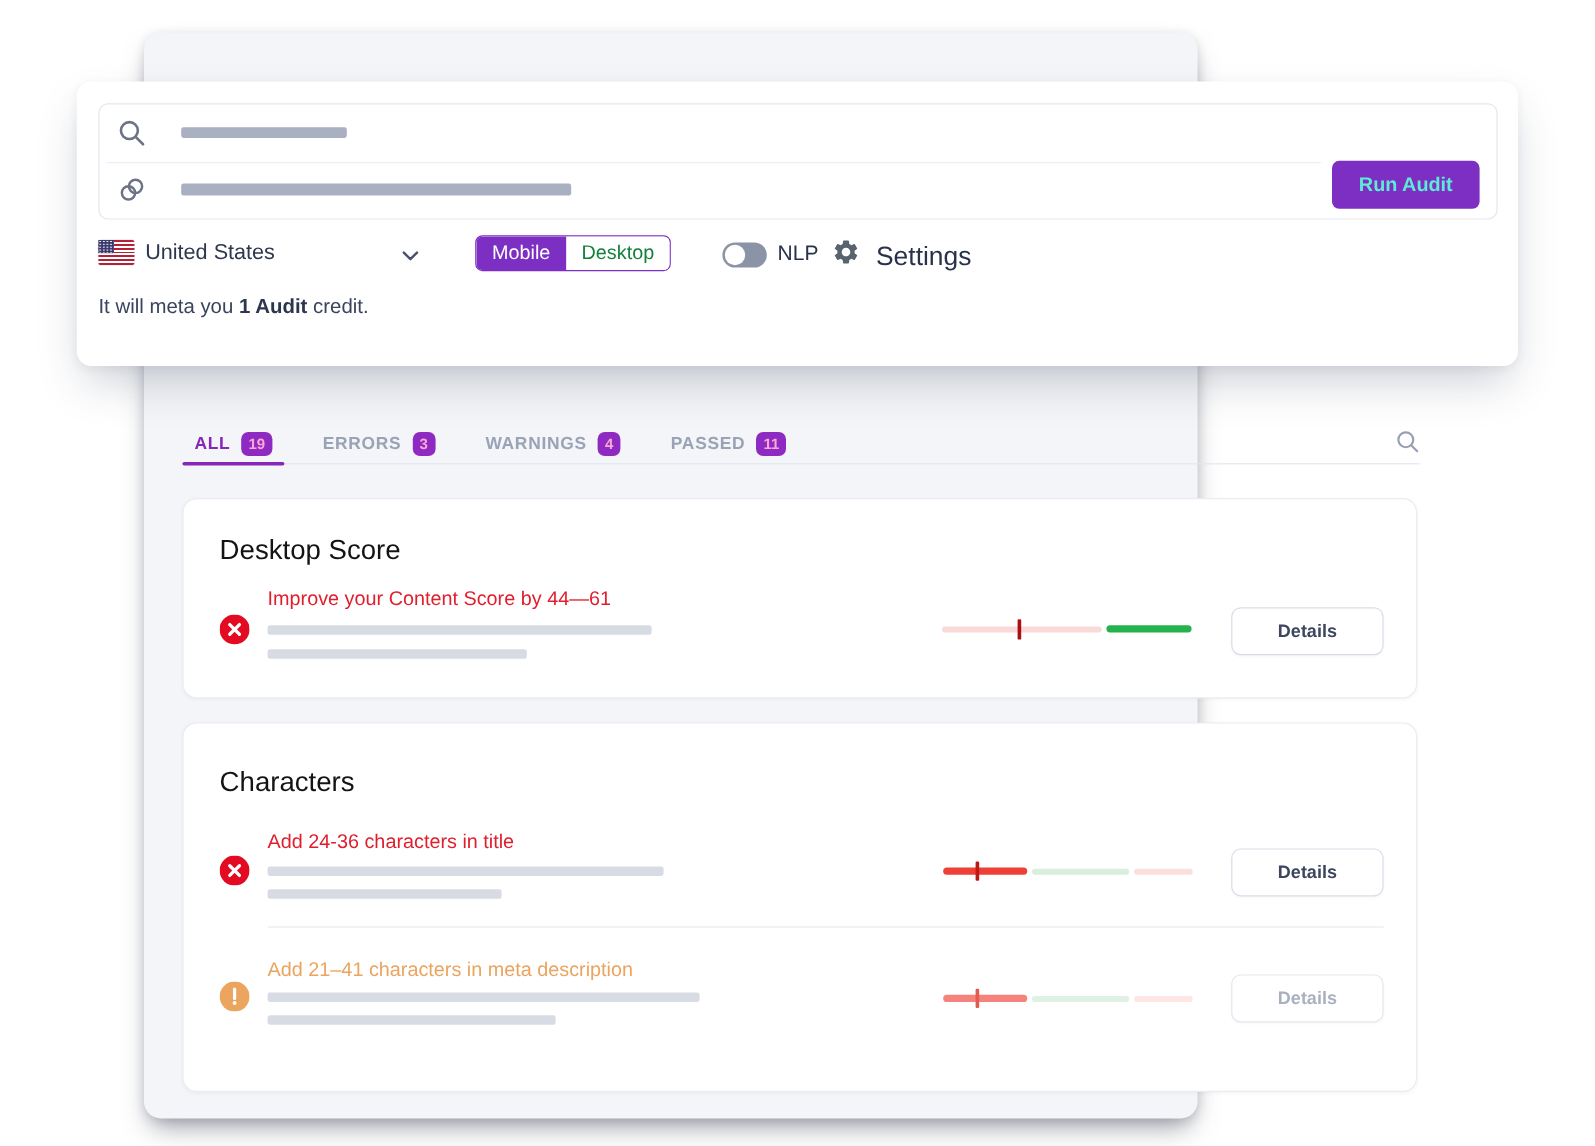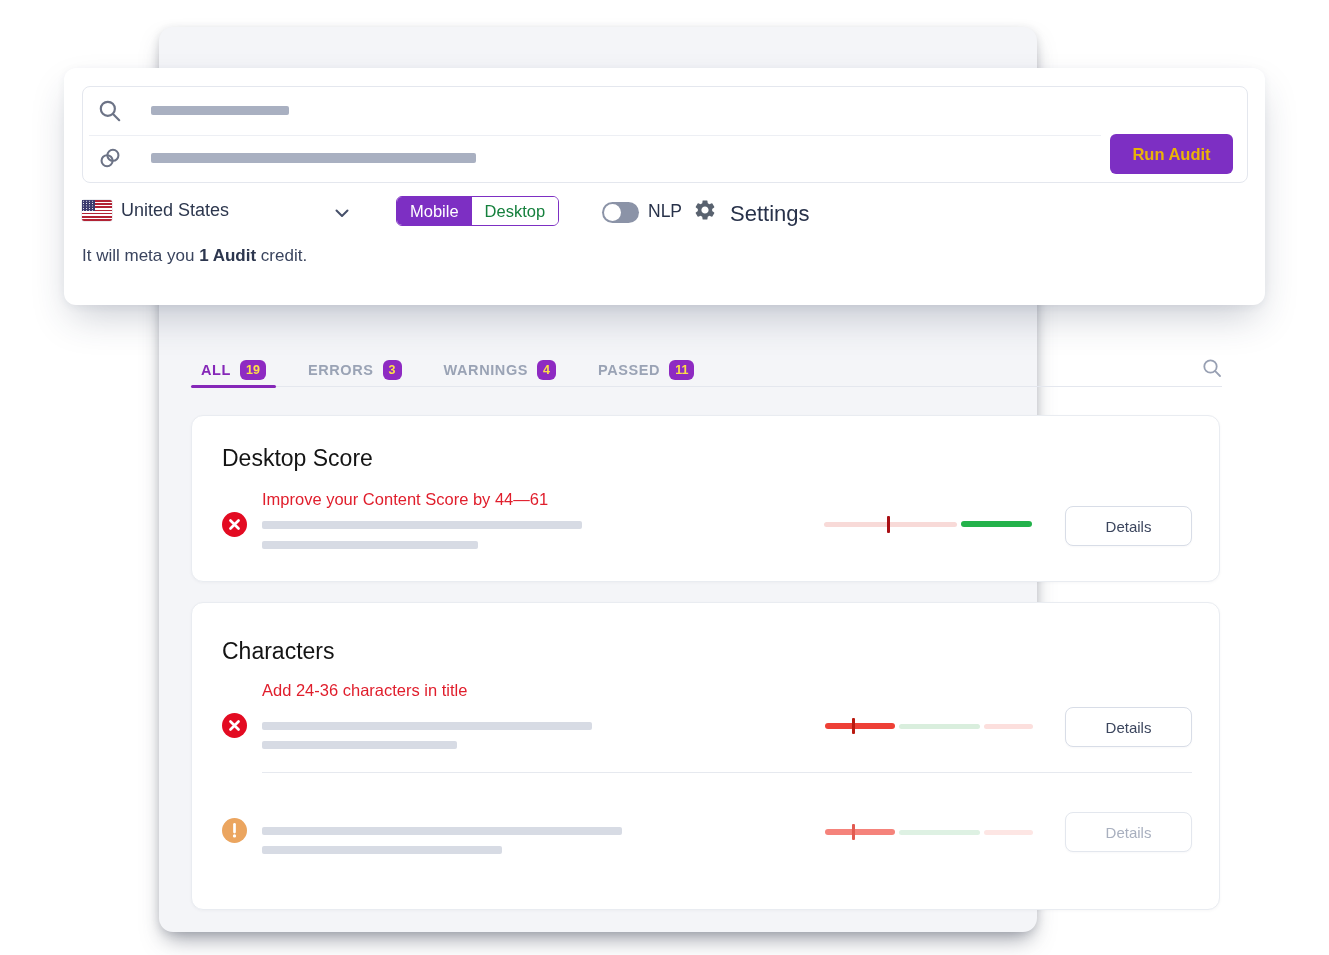--- a/index.html
+++ b/index.html
@@ -10,39 +10,38 @@
   html,body{width:1329px;height:955px}
   body{
     position:relative;overflow:hidden;background:#fff;
     font-family:"Liberation Sans",sans-serif;color:#2e3850;
   }
   
   .app-window{
     position:absolute;left:120px;top:27px;width:878px;height:905px;
     background:#f4f5f8;border-radius:14px;
     box-shadow:0 12px 22px -6px rgba(70,75,92,.55),0 2px 8px rgba(50,55,70,.15);
-    margin-left:39px;
   }
   
   .tabs-row{
     position:absolute;left:32px;top:326px;width:1031px;height:34px;
     border-bottom:1px solid #e4e7ee;display:flex;align-items:center;
   }
   .tab{
     position:relative;display:flex;align-items:center;gap:9px;
     height:100%;padding:0 10px;margin-right:22px;cursor:pointer;
     font-size:14.5px;font-weight:700;letter-spacing:.6px;color:#9aa3b5;
   }
   .tab.active{color:var(--tab-active)}
   .tab.active::after{
     content:"";position:absolute;left:0;right:0;bottom:-2px;height:3px;
     background:var(--tab-active);border-radius:2px;
   }
   .badge{
-    background:var(--badge);color:#fde047;font-size:12.5px;font-weight:700;
+    background:var(--badge);color:#f9a8d4;font-size:12.5px;font-weight:700;
     letter-spacing:0;padding:3px 6px;min-width:15px;text-align:center;
     border-radius:6px;line-height:14px;
   }
   .tabs-search{position:absolute;left:1042px;top:330px;width:22px;height:22px;cursor:pointer}
   
   .card{
     position:absolute;left:32px;width:1029px;background:#fff;
     border:1px solid #e9ecf1;border-radius:12px;
     box-shadow:0 1px 3px rgba(40,50,80,.04);
   }
@@ -51,42 +50,42 @@
   .row-msg{position:absolute;left:70px;font-size:16.5px;font-weight:400;line-height:19px}
   .row-msg.error{color:#e01e2c}
   .row-msg.warning{color:#eba45f}
   .skel{position:absolute;left:70px;height:8px;border-radius:2px;background:#d7dbe4}
   .slider{position:absolute;left:632px}
   .slider,.slider .seg{pointer-events:none}
   .seg{position:absolute;border-radius:3px}
   .details-btn{
     position:absolute;left:873px;width:127px;height:40px;background:#fff;
     border:1px solid #d8dde7;border-radius:8px;cursor:pointer;
-    font-family:inherit;font-size:15px;font-weight:400;color:#3c465e;
+    font-family:inherit;font-size:15px;font-weight:700;color:#3c465e;
     box-shadow:0 1px 2px rgba(20,30,60,.03);
   }
   .details-btn.disabled{color:#a9b0bf;border-color:#e3e7ee;cursor:default}
   .card-divider{position:absolute;left:70px;width:930px;height:1px;background:#e6e9ef}
   
   .search-card{
     position:absolute;left:64px;top:68px;width:1201px;height:237px;
     background:#fff;border-radius:12px;
     box-shadow:0 18px 38px -8px rgba(40,50,80,.25),0 2px 8px rgba(40,50,80,.06);
   }
   .input-box{
     position:absolute;left:18px;top:18px;width:1166px;height:97px;
     border:1px solid #e4e7ee;border-radius:8px;
   }
   .input-row{display:flex;align-items:center;height:47px;padding-left:14px;gap:28px;cursor:text}
   .input-divider{position:absolute;left:6px;top:48px;width:1012px;height:1px;background:#edeff4}
   .bar{height:9px;border-radius:2px;background:#a9b0c1}
   .run-btn{
     position:absolute;left:1046px;top:66px;width:123px;height:40px;
     background:var(--accent);border:none;border-radius:6px;cursor:pointer;
-    font-family:inherit;color:#eab308;font-size:16.5px;font-weight:700;
+    font-family:inherit;color:#5eead4;font-size:16.5px;font-weight:700;
   }
   
   .flag{
     position:absolute;left:18px;top:132px;width:30px;height:21px;
     background:repeating-linear-gradient(180deg,#b22234 0 1.6px,#fff 1.6px 3.2px);
     border-radius:2px;box-shadow:0 0 0 .5px #d8dbe2;cursor:pointer;
   }
   .flag::after{
     content:"";position:absolute;left:0;top:0;width:13px;height:11px;background:#3c3b6e;
     background-image:radial-gradient(#fff .6px,transparent .7px);background-size:3px 2.4px;
@@ -164,40 +163,41 @@
 
   <div class="card" style="top:575px;height:308px;">
     <div class="card-title" style="top:33px;">Characters</div>
 
     <span class="sev-icon" style="top:110px;">
       <svg width="25" height="25" viewBox="0 0 26 26">
           <circle cx="13" cy="13" r="13" fill="#e30b22"></circle>
       <path d="M8.8 8.8 17.2 17.2 M17.2 8.8 8.8 17.2" stroke="#fff" stroke-width="2.8" stroke-linecap="round"></path>
         </svg>
     </span>
-    <div class="row-msg error" style="top:78px;text-align:right;">Add 24-36 characters in title</div>
+    <div class="row-msg error" style="top:90px;text-align:right;">Add 24-36 characters in title</div>
     <div class="skel" style="top:119px;width:330px;"></div>
     <div class="skel" style="top:138px;width:195px;"></div>
     <div class="slider" style="top: 114px; left: 633px; width: 208px; height: 18px;">
         <div class="seg" style="left: 0px; width: 70px; height: 6px; background: rgb(238, 64, 54); top: 6px;"></div>
         <div class="seg" style="left: 74px; width: 81px; height: 5px; background: rgb(217, 238, 221); top: 6.5px;"></div>
         <div class="seg" style="left: 159px; width: 49px; height: 5px; background: rgb(252, 223, 221); top: 6.5px;"></div>
         <div class="seg" style="left: 27px; width: 3px; height: 16px; background: rgb(186, 26, 16); top: 1px; border-radius: 1px;"></div>
       </div>
     <button class="details-btn" style="top:104px;">Details</button>
 
     <div class="card-divider" style="top:169px;"></div>
 
     <span class="sev-icon" style="top:215px;">
       <svg width="25" height="25" viewBox="0 0 26 26">
           <circle cx="13" cy="13" r="13" fill="#eba55f"></circle>
       <path d="M13 6.6 v8" stroke="#fff" stroke-width="2.8" stroke-linecap="round"></path>
           <circle cx="13" cy="18.6" r="1.7" fill="#fff"></circle>
         </svg>
     </span>
+    <div class="row-msg warning" style="top:196px;">Add 21–41 characters in meta description</div>
     <div class="skel" style="top:224px;width:360px;"></div>
     <div class="skel" style="top:243px;width:240px;"></div>
     <div class="slider" style="top: 220px; left: 633px; width: 208px; height: 18px;">
         <div class="seg" style="left: 0px; width: 70px; height: 6px; background: rgb(245, 131, 123); top: 6px;"></div>
         <div class="seg" style="left: 74px; width: 81px; height: 5px; background: rgb(222, 241, 227); top: 6.5px;"></div>
         <div class="seg" style="left: 159px; width: 49px; height: 5px; background: rgb(253, 230, 228); top: 6.5px;"></div>
         <div class="seg" style="left: 27px; width: 3px; height: 16px; background: rgb(226, 90, 80); top: 1px; border-radius: 1px;"></div>
       </div>
     <button class="details-btn disabled" style="top:209px;">Details</button>
   </div>

